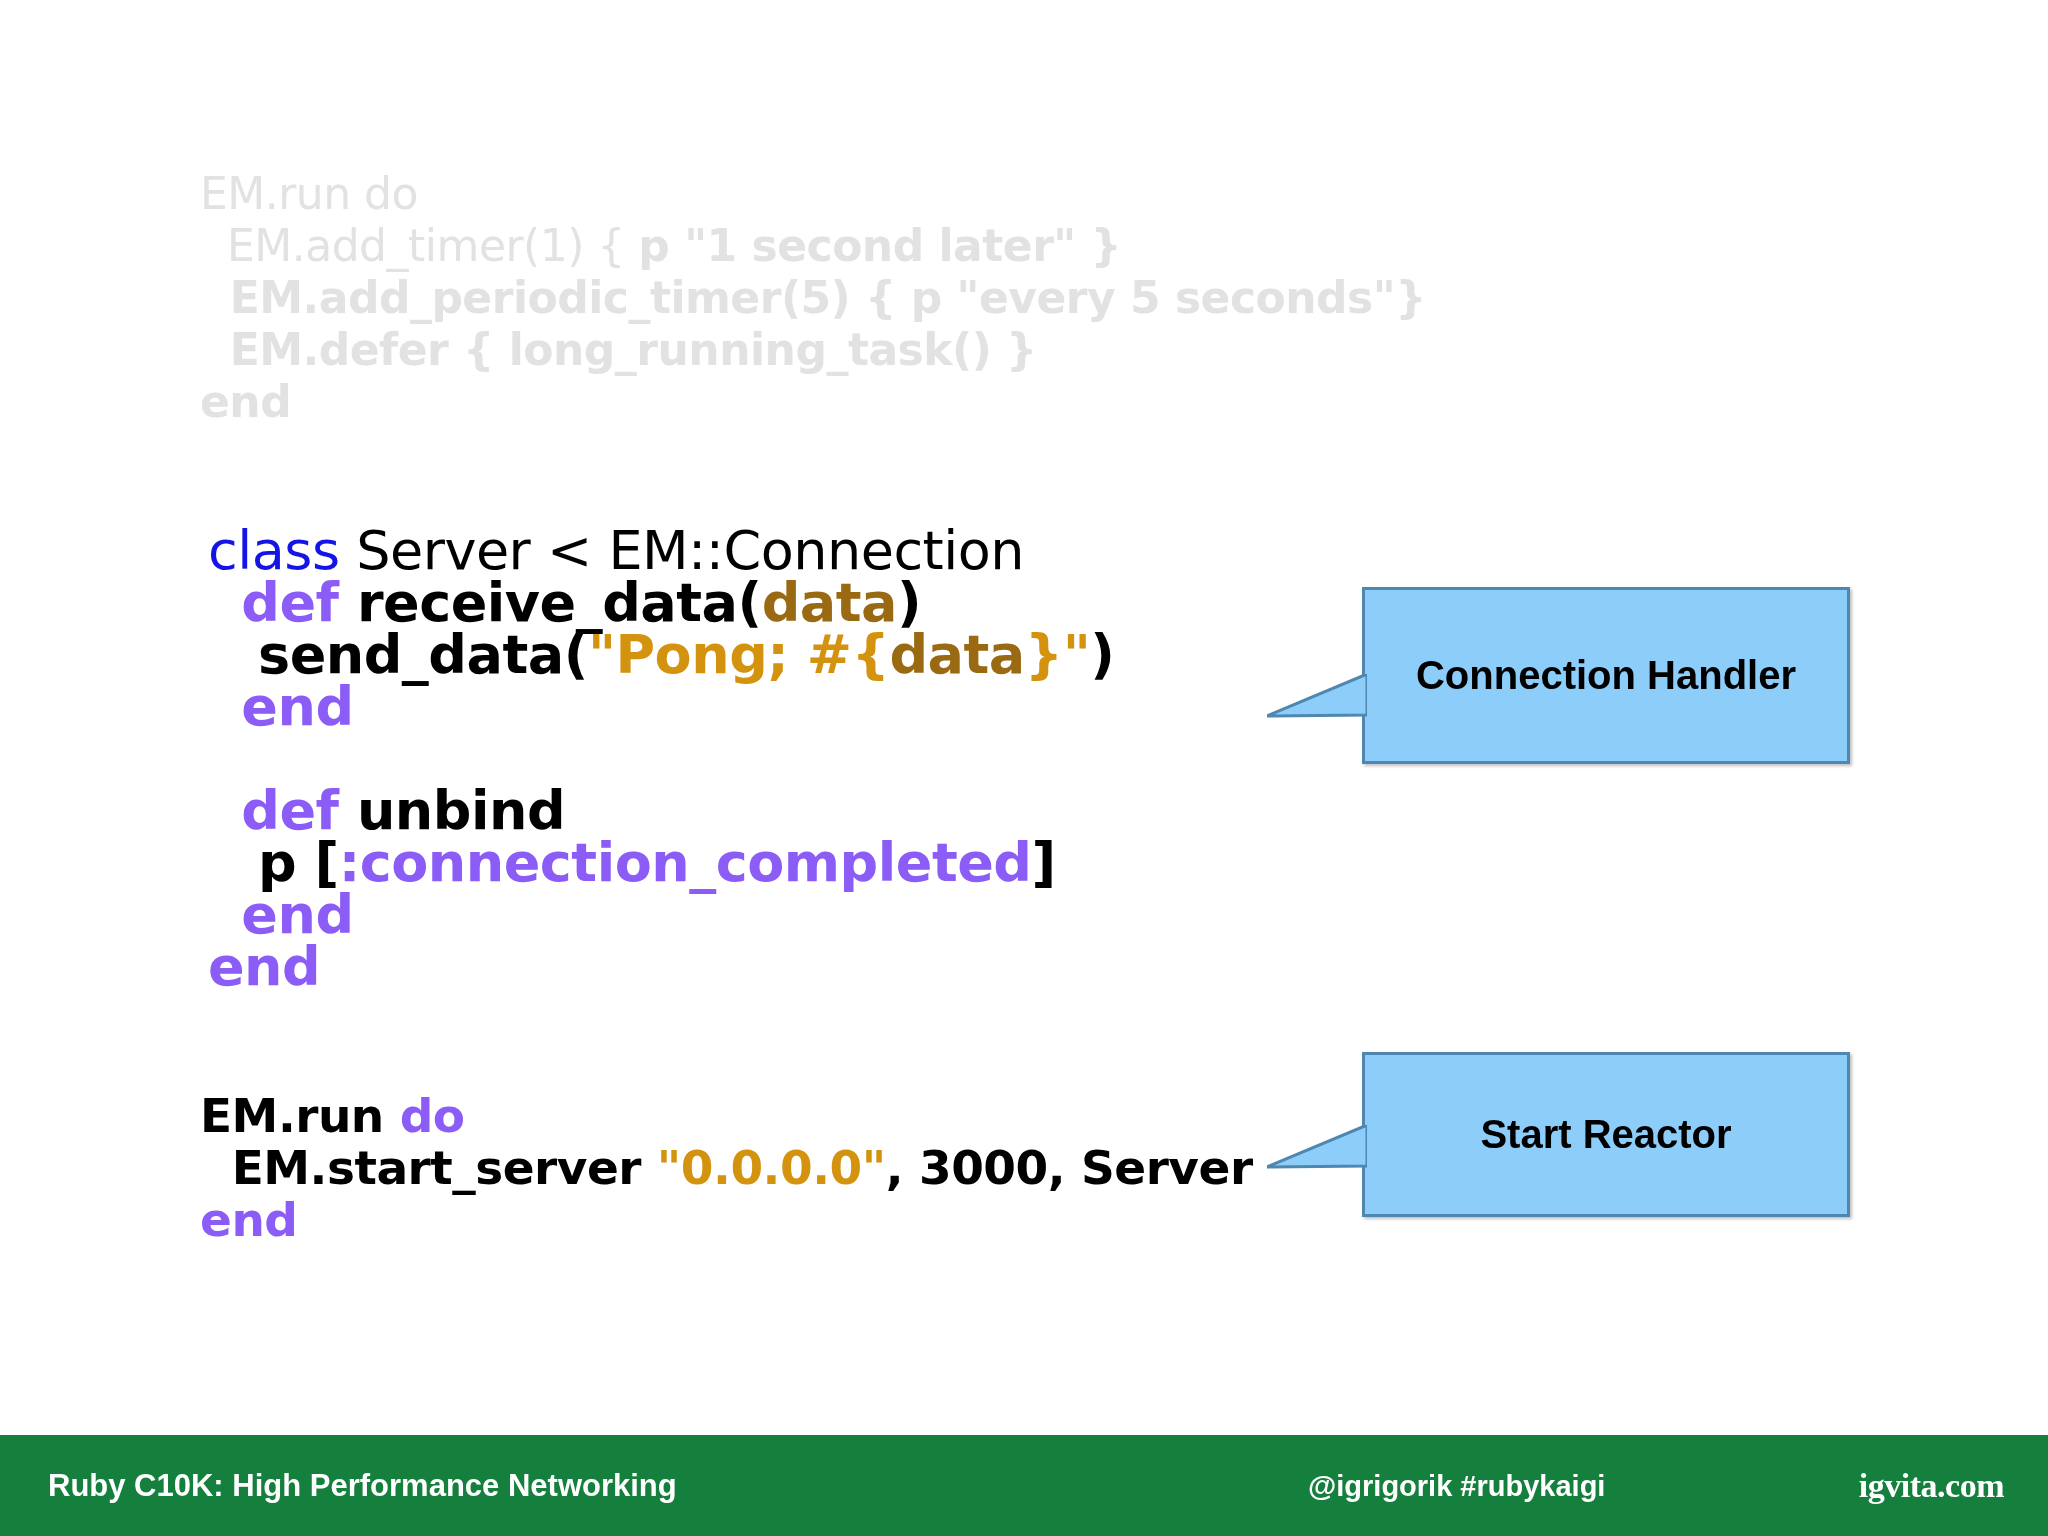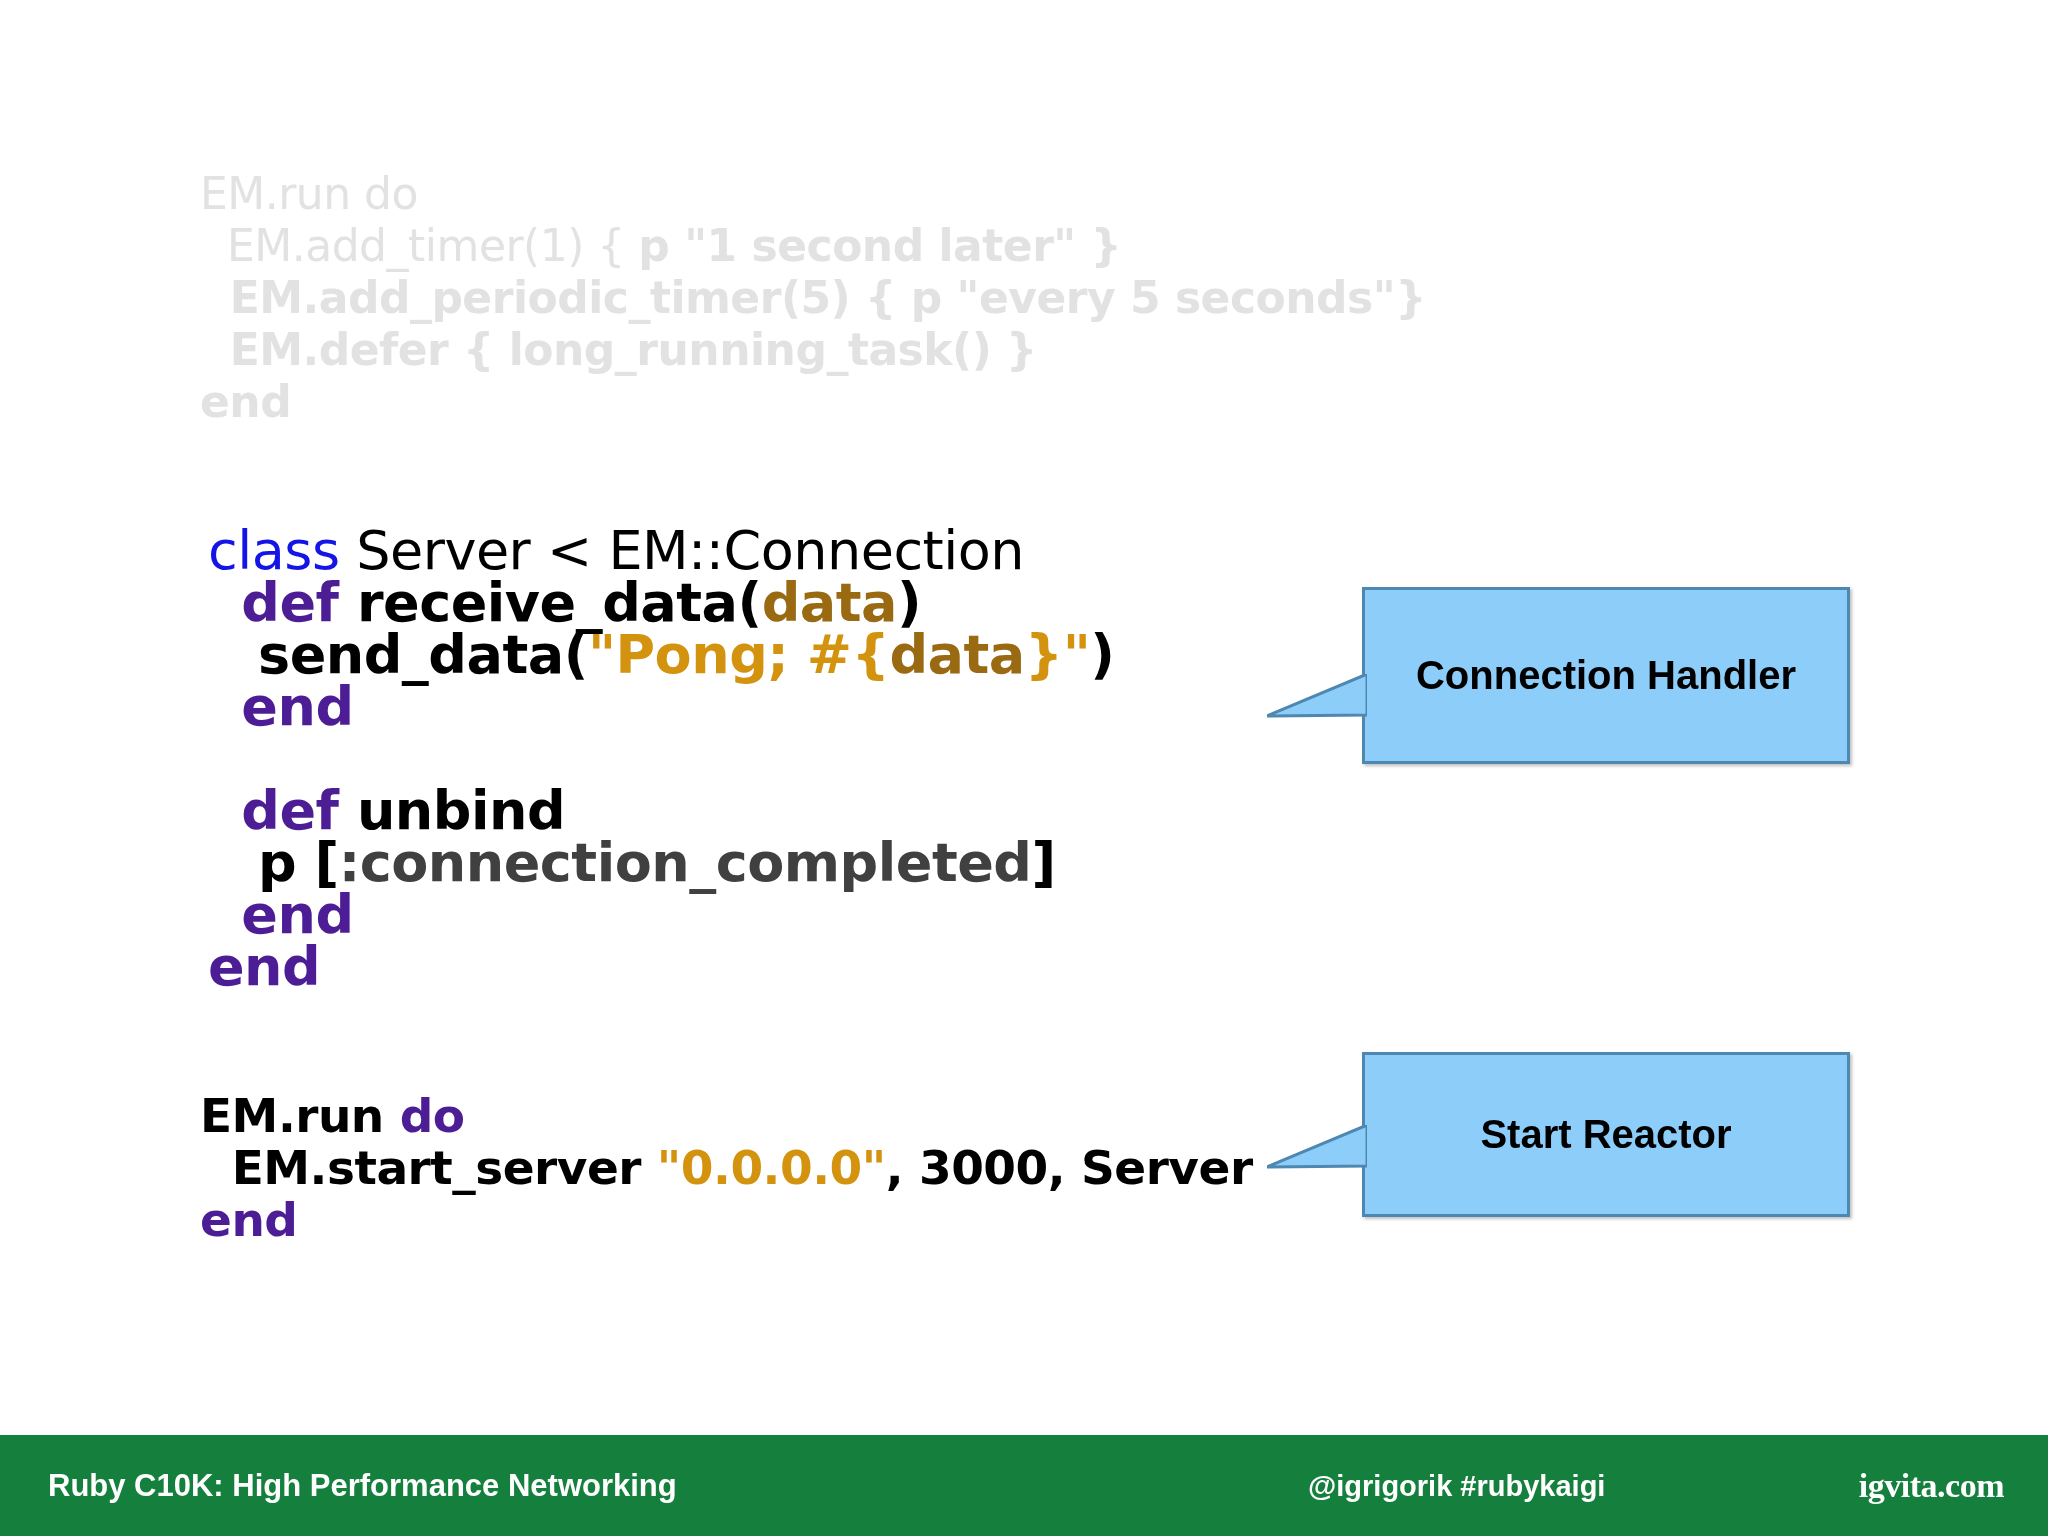--- a/index.html
+++ b/index.html
@@ -45,27 +45,27 @@
   #main-code {
     left: 208px;
     top: 525px;
     font-size: 54px;
     line-height: 52px;
     color: #000000;
   }
   #main-code .ln { display: block; height: 52px; }
   #main-code .gap { display: block; height: 52px; }
 
-  .kw      { color: #4c1d95; font-weight: bold; margin-top: 32px; }
+  .kw      { color: #8b5cf6; font-weight: bold; margin-top: 32px; }
   .kw-thin { color: #1414e6; font-weight: normal; }
   .bold    { font-weight: bold; }
   .plain   { color: #000000; }
   .str     { color: #d4930f; font-weight: bold; }
   .interp  { color: #9a6a12; font-weight: bold; }
-  .sym     { color: #404040; font-weight: bold; }
+  .sym     { color: #8b5cf6; font-weight: bold; }
 
   #reactor-code {
     left: 200px;
     top: 1090px;
     font-size: 47px;
     line-height: 52px;
     color: #000000;
     font-weight: bold;
   }
   #reactor-code .ln { display: block; height: 52px; }

